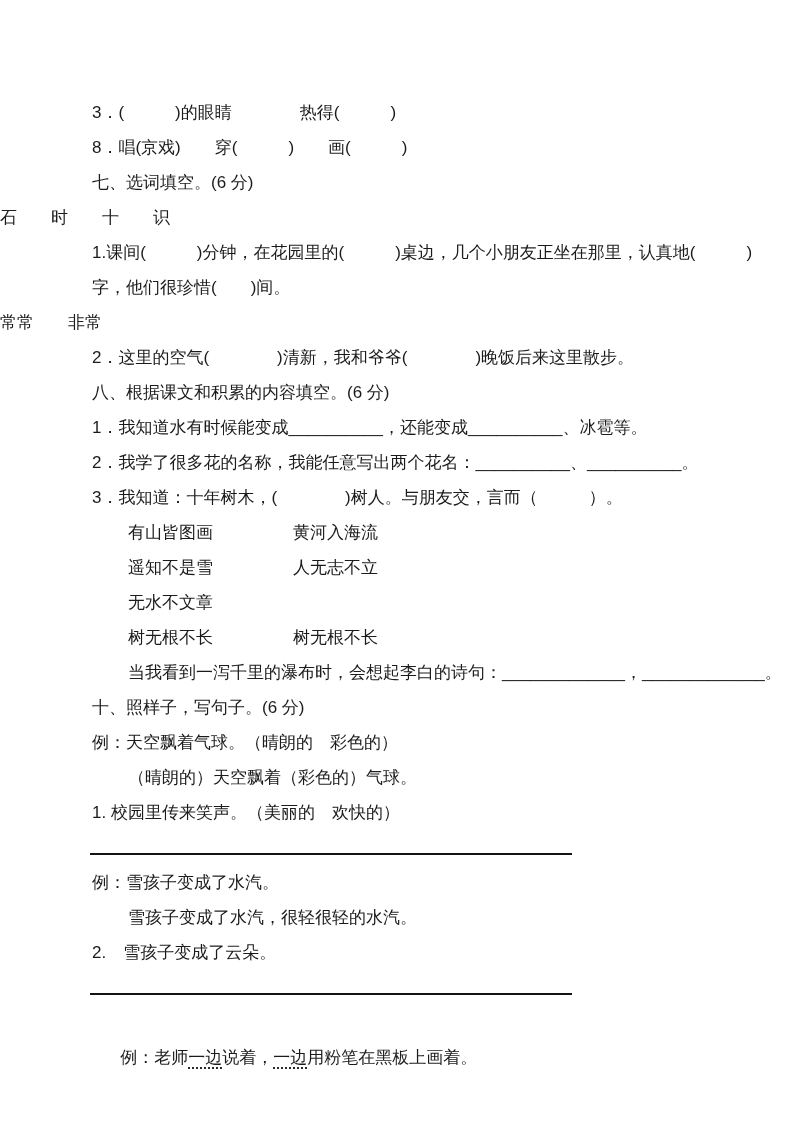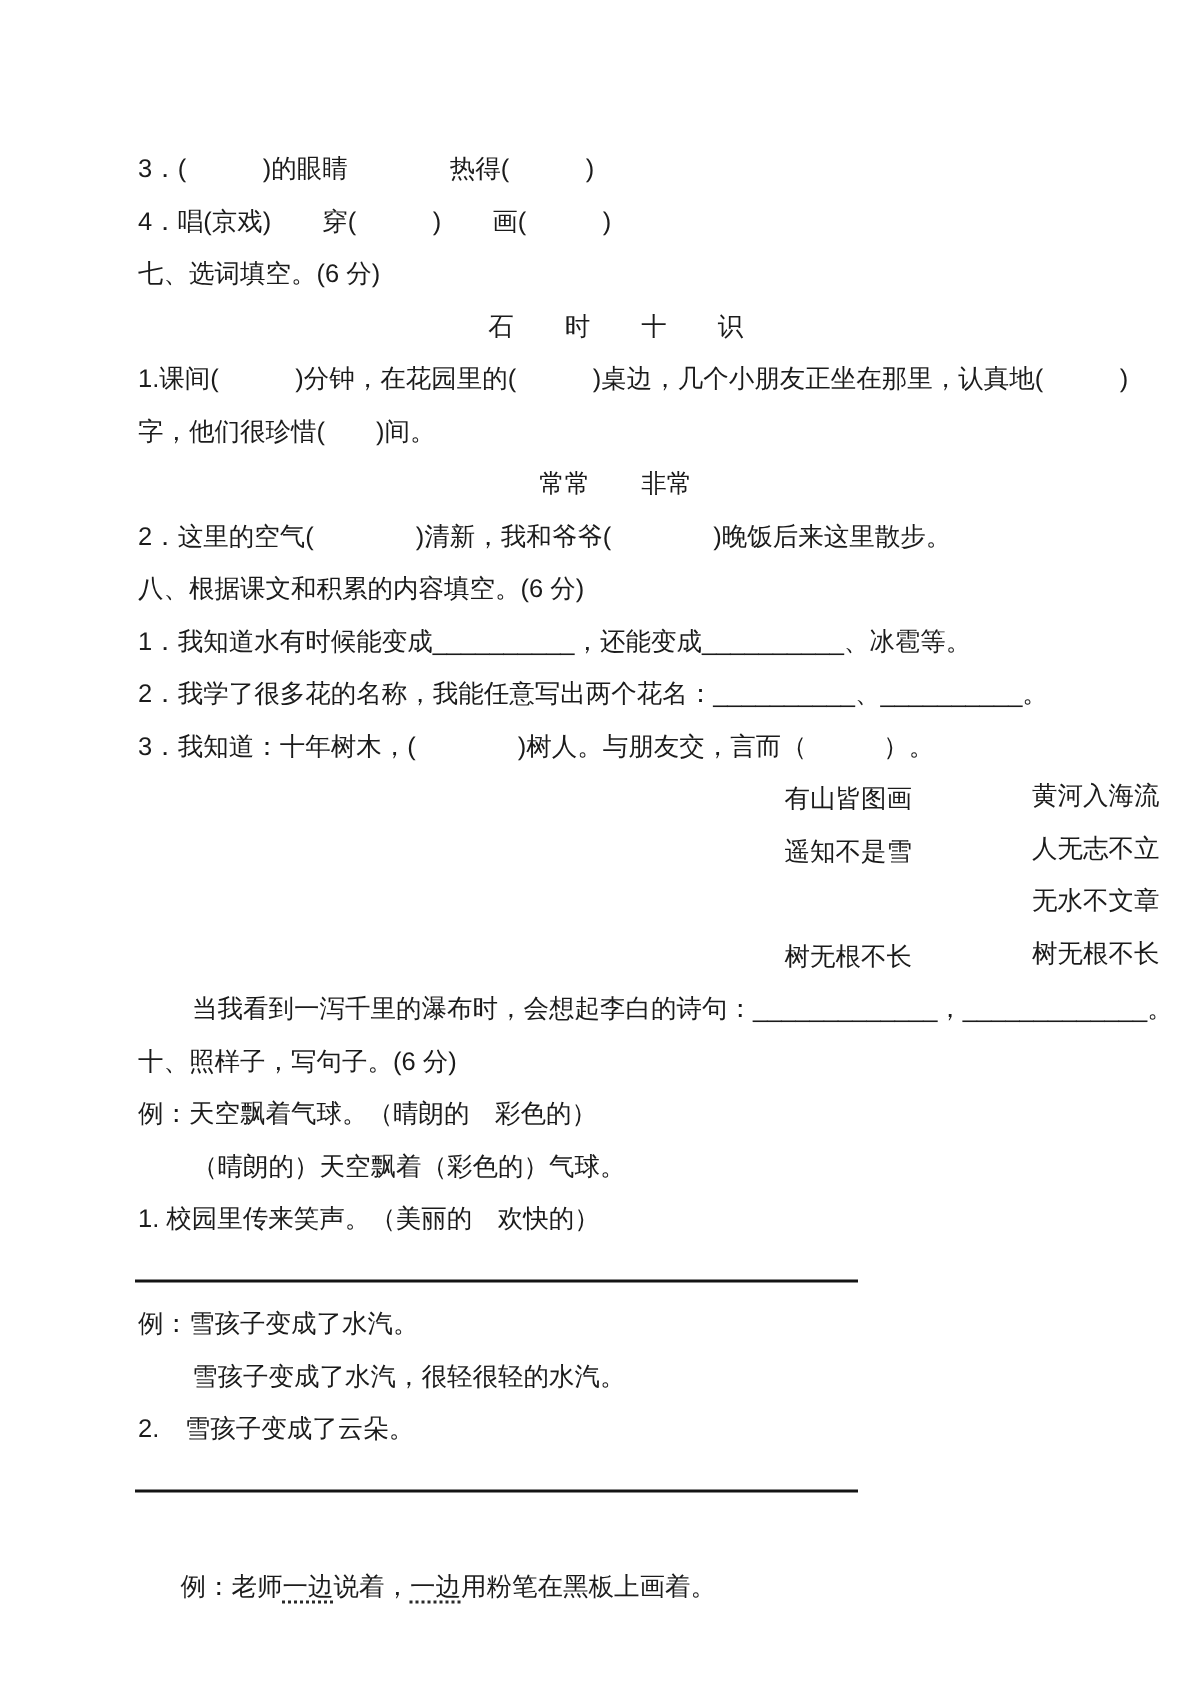--- a/index.html
+++ b/index.html
@@ -18,47 +18,46 @@
     padding: 95px 20px 0 92px;
     font-size: 17px;
     font-weight: 400;
   }
   .line {
     height: 35px;
     line-height: 35px;
     white-space: pre;
   }
   .center {
-    text-align: center;
+    text-align: left;
     margin-left: -92px;
     margin-right: -20px;
-    padding-left: 28px;
   }
   .indent { padding-left: 36px; }
-  .match-row { display: flex; justify-content: flex-end; }
+  .match-row { display: flex; }
   .match-left { width: 165px; white-space: pre; }
-  .match-right { white-space: pre; font-family: Liberation Mono, monospace; }
+  .match-right { white-space: pre; }
   .rule-line { position: relative; height: 35px; }
   .rule-bar {
     position: absolute;
     top: 23px;
     left: -2px;
     width: 482px;
     border-top: 2px solid #141414;
   }
   .emph { border-bottom: 2px dotted #2a2a2a; }
 </style>
 </head>
 <body>
 
 <div class="page">
   <div class="doc">
 
     <div class="line">3．(　　　)的眼睛　　　　热得(　　　)</div>
-    <div class="line">4．唱(京戏)　　穿(　　　)　　画(　　　)</div>
+    <div class="line">8．唱(京戏)　　穿(　　　)　　画(　　　)</div>
 
     <div class="line">七、选词填空。(6 分)</div>
     <div class="line center">石　　时　　十　　识</div>
     <div class="line">1.课间(　　　)分钟，在花园里的(　　　)桌边，几个小朋友正坐在那里，认真地(　　　)</div>
     <div class="line">字，他们很珍惜(　　)间。</div>
     <div class="line center">常常　　非常</div>
     <div class="line">2．这里的空气(　　　　)清新，我和爷爷(　　　　)晚饭后来这里散步。</div>
 
     <div class="line">八、根据课文和积累的内容填空。(6 分)</div>
     <div class="line">1．我知道水有时候能变成__________，还能变成__________、冰雹等。</div>

